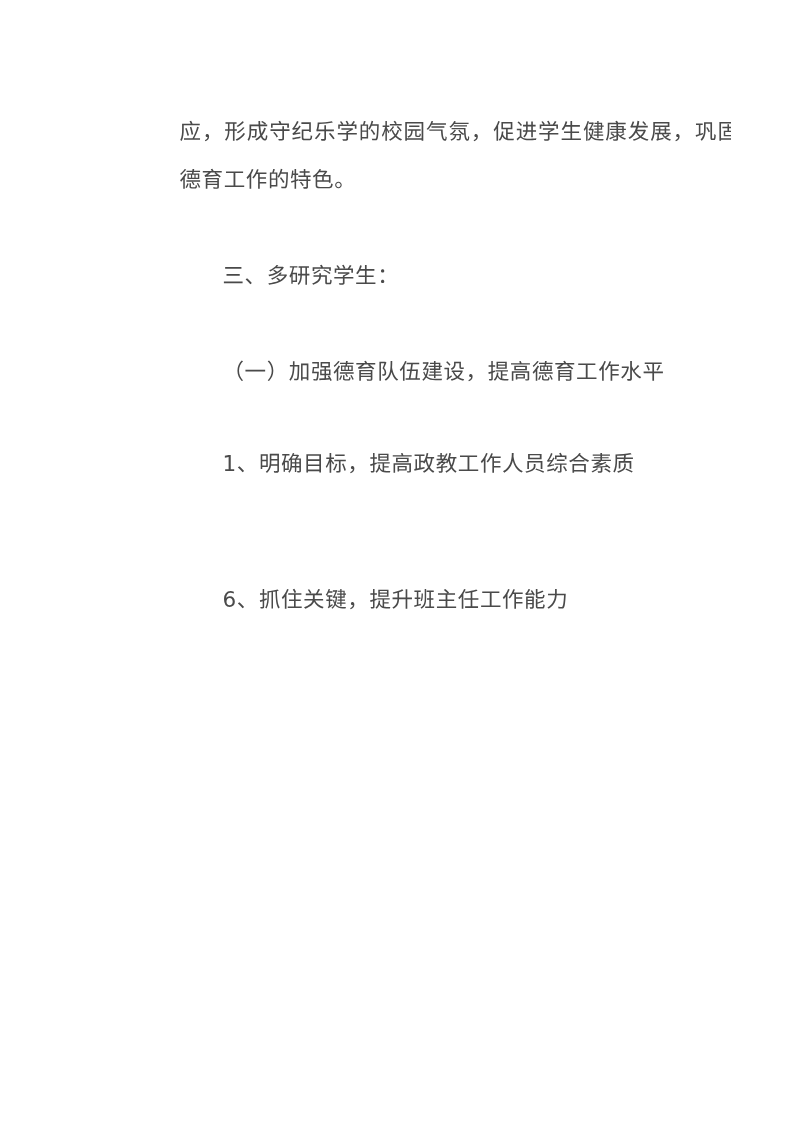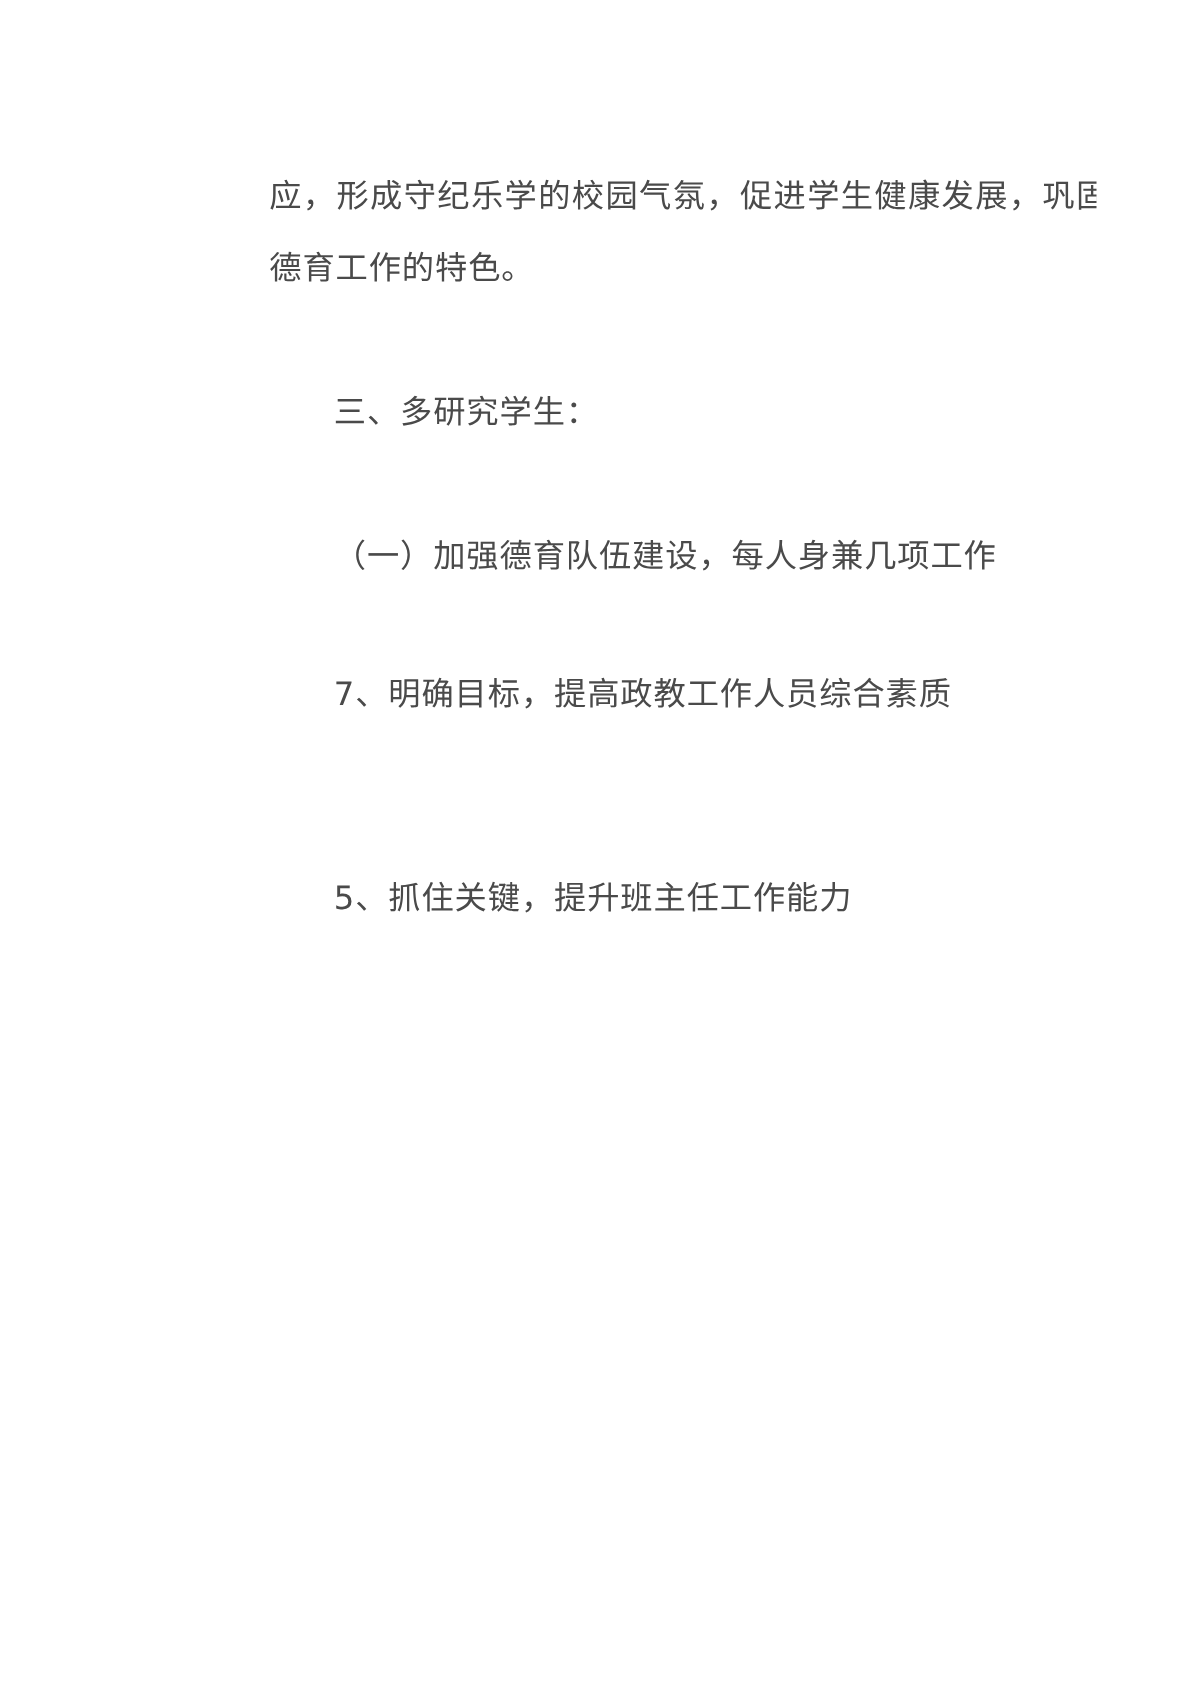--- a/index.html
+++ b/index.html
@@ -68,32 +68,32 @@
   <div class="doc-body">
 
     <p class="para cont">应，形成守纪乐学的校园气氛，促进学生健康发展，巩固德育工作的特色。</p>
 
     <div class="gap-lg"></div>
 
     <p class="para indent">三、多研究学生：</p>
 
     <div class="gap-lg"></div>
 
-    <p class="para indent">（一）加强德育队伍建设，每人身兼几项工作</p>
+    <p class="para indent">（一）加强德育队伍建设，提高德育工作水平</p>
 
     <div class="gap-md"></div>
 
-    <p class="para indent">7、明确目标，提高政教工作人员综合素质</p>
+    <p class="para indent">1、明确目标，提高政教工作人员综合素质</p>
 
     <div class="gap-md"></div>
 
 
     <div class="gap-md"></div>
 
-    <p class="para indent">5、抓住关键，提升班主任工作能力</p>
+    <p class="para indent">6、抓住关键，提升班主任工作能力</p>
 
     <div class="gap-md"></div>
 
   </div>
 
   <div class="scan-tint"></div>
 
 </div>
 
 </body></html>

